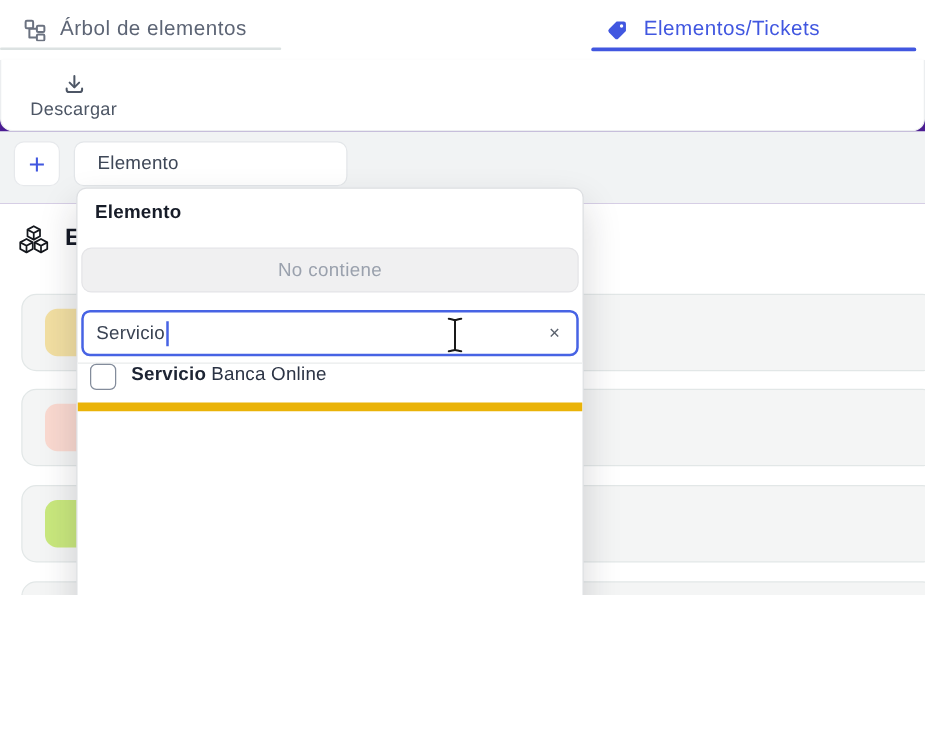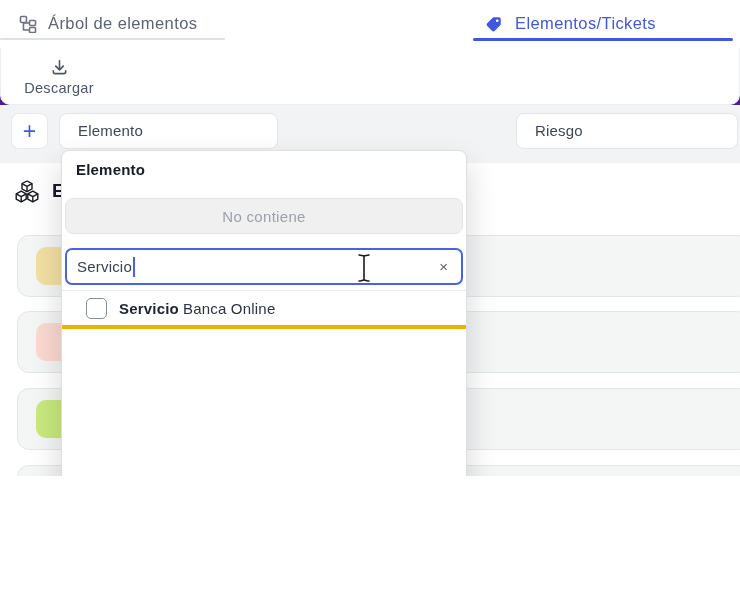--- a/index.html
+++ b/index.html
@@ -51,22 +51,22 @@
   .segmented { position:absolute; left:3px; right:3px; top:47px; height:36px; background:#f0f0f1;
                border:1px solid #e4e4e7; border-radius:8px; display:flex; overflow:hidden; }
   .seg { flex:1; display:flex; align-items:center; justify-content:center; font-size:15px; cursor:pointer;
          color:#9aa1ad; letter-spacing:.3px; }
   .seg.selected { background:#ccd4f2; border-radius:8px; color:#3a4254; font-weight:600; }
   .search-box { position:absolute; left:3px; right:3px; top:97px; height:37px; background:#fff;
                 border:2px solid #4763e4; border-radius:7px; display:flex; align-items:center; padding:0 10px; }
   .search-text { font-size:15px; color:#3a4353; letter-spacing:.2px; }
   .caret { display:inline-block; width:2px; height:20px; background:#4763e4; margin-left:1px; vertical-align:middle; }
   .clear-x { margin-left:auto; color:#5b626e; font-size:15px; cursor:pointer; padding:0 3px; }
-  .result-row { position:absolute; left:0; right:0; top:139px; height:39px; display:flex; align-items:center;
-                padding-left:24px; border-top:1px solid #e9ebec; border-bottom:4px solid #eab308; cursor:pointer; background:#fff; }
+  .result-row { position:absolute; left:0; right:0; top:139px; height:39px; display:flex; 
+                padding-left:10px; border-top:1px solid #e9ebec; border-bottom:7px solid #eab308; cursor:pointer; background:#fff; }
   .checkbox { width:21px; height:21px; border:1.6px solid #838c9b; border-radius:5px; background:#fff; cursor:pointer; flex:none; }
   .result-label { margin-left:12px; font-size:15px; color:#2b3344; letter-spacing:.2px; }
   .result-label b { color:#1d2433; margin-right:4px; }
   .popup-footer { position:absolute; left:0; right:0; bottom:0; height:32px; background:#f3f4f4; border-top:1px solid #c7cacc; }
 
   
   .mouse-cursor { position:absolute; left:357px; top:253px; z-index:20; pointer-events:none; }
 </style>
 </head>
 <body>
@@ -110,23 +110,20 @@
       <span class="lbl">Descargar</span>
     </button>
   </div>
 
   <div class="filterbar">
     <button class="add-btn">
       <span>+</span>
     </button>
     <div class="chip chip-elemento">
       <span>Elemento</span>
-    </div>
-    <div class="chip chip-riesgo">
-      <span>Riesgo</span>
     </div>
   </div>
 
   <div class="main">
     <span class="section-icon">
       <svg width="28" height="28" viewBox="0 0 28 28" fill="#fff" stroke="#15181e" stroke-width="1.4" stroke-linejoin="round">
         <path d="M14 3 L19 5.7 V11 L14 13.7 L9 11 V5.7 Z"></path>
         <path d="M9 5.7 L14 8.4 L19 5.7 M14 8.4 V13.7"></path>
         <path d="M8.2 13.2 L13.2 15.9 V21.2 L8.2 23.9 L3.2 21.2 V15.9 Z"></path>
         <path d="M3.2 15.9 L8.2 18.6 L13.2 15.9 M8.2 18.6 V23.9"></path>

